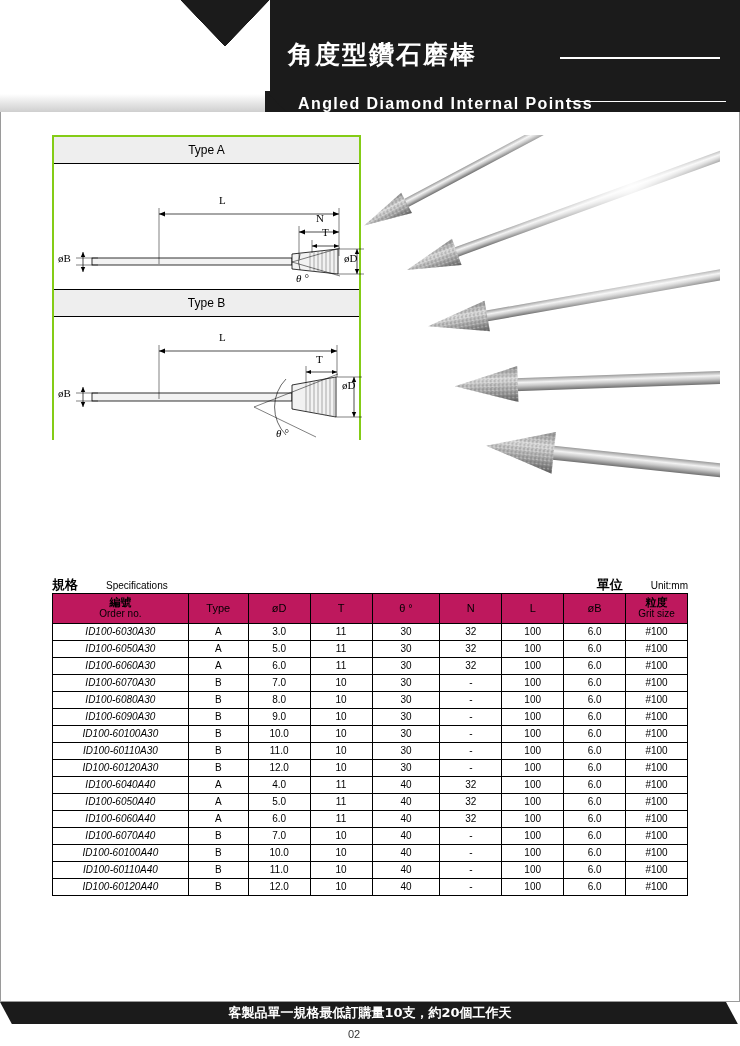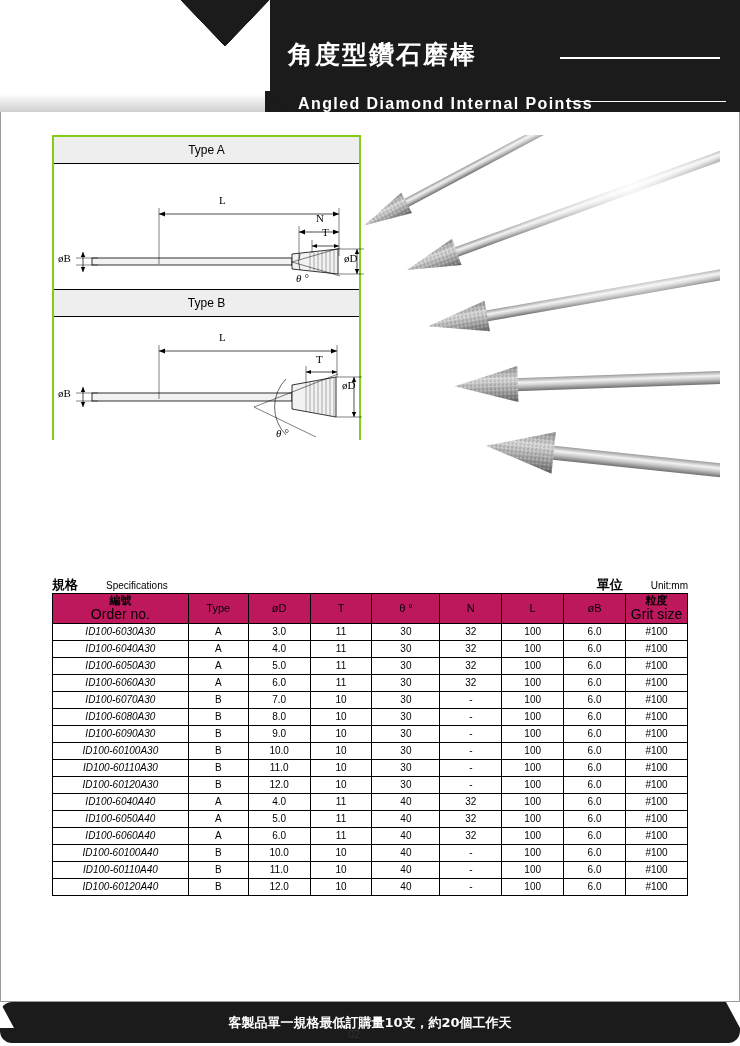--- a/index.html
+++ b/index.html
@@ -152,35 +152,34 @@
     height: 17px;
     line-height: 1.05;
   }
   table.spec thead th {
     background: #be185d;
     height: 30px;
     font-weight: normal;
     font-size: 11px;
   }
   table.spec thead th .cn { font-size: 11px; font-weight: bold; font-family: "DejaVu Sans", sans-serif; }
-  table.spec thead th .en { font-size: 14px; display: block; }
+  table.spec thead th .en { font-size: 10px; display: block; }
   table.spec td.ordno { text-align: center; letter-spacing: 0px; font-style: italic; }
 
   
   .footer-bar {
     position: absolute;
     left: 0; top: 1002px;
-    width: 740px; height: 41px;
+    width: 740px; height: 22px;
     background: #1b1b1b;
     color: #fff;
     display: flex; align-items: center; justify-content: center;
     font-size: 13px;
     font-weight: bold;
     font-family: "DejaVu Sans", sans-serif;
-    border-radius: 12px;
   }
   .footer-bar .tri-l {
     position: absolute; left: 0; top: 0;
     width: 0; height: 0;
     border-bottom: 26px solid #ffffff;
     border-right: 14px solid transparent;
   }
   .footer-bar .tri-r {
     position: absolute; right: 0; top: 0;
     width: 0; height: 0;
@@ -422,31 +421,20 @@
         <td>A</td>
         <td>3.0</td>
         <td>11</td>
         <td>30</td>
         <td>32</td>
         <td>100</td>
         <td>6.0</td>
         <td>#100</td>
       </tr>
       <tr>
-        <td class="ordno">ID100-6040A30</td>
-        <td>A</td>
-        <td>4.0</td>
-        <td>11</td>
-        <td>30</td>
-        <td>32</td>
-        <td>100</td>
-        <td>6.0</td>
-        <td>#100</td>
-      </tr>
-      <tr>
         <td class="ordno">ID100-6050A30</td>
         <td>A</td>
         <td>5.0</td>
         <td>11</td>
         <td>30</td>
         <td>32</td>
         <td>100</td>
         <td>6.0</td>
         <td>#100</td>
       </tr>
@@ -554,20 +542,31 @@
         <td>A</td>
         <td>6.0</td>
         <td>11</td>
         <td>40</td>
         <td>32</td>
         <td>100</td>
         <td>6.0</td>
         <td>#100</td>
       </tr>
       <tr>
+        <td class="ordno">ID100-6070A40</td>
+        <td>B</td>
+        <td>7.0</td>
+        <td>10</td>
+        <td>40</td>
+        <td>-</td>
+        <td>100</td>
+        <td>6.0</td>
+        <td>#100</td>
+      </tr>
+      <tr>
         <td class="ordno">ID100-60100A40</td>
         <td>B</td>
         <td>10.0</td>
         <td>10</td>
         <td>40</td>
         <td>-</td>
         <td>100</td>
         <td>6.0</td>
         <td>#100</td>
       </tr>

